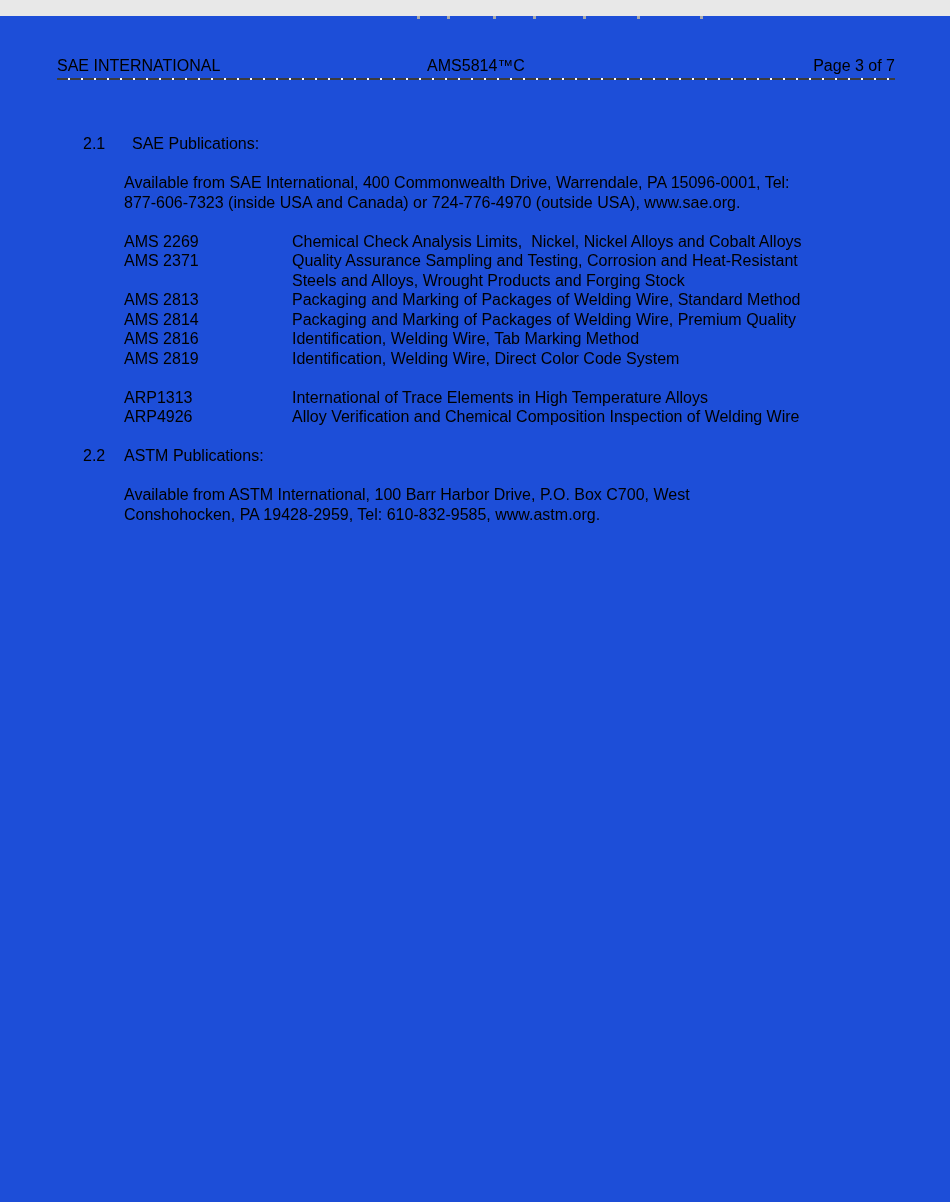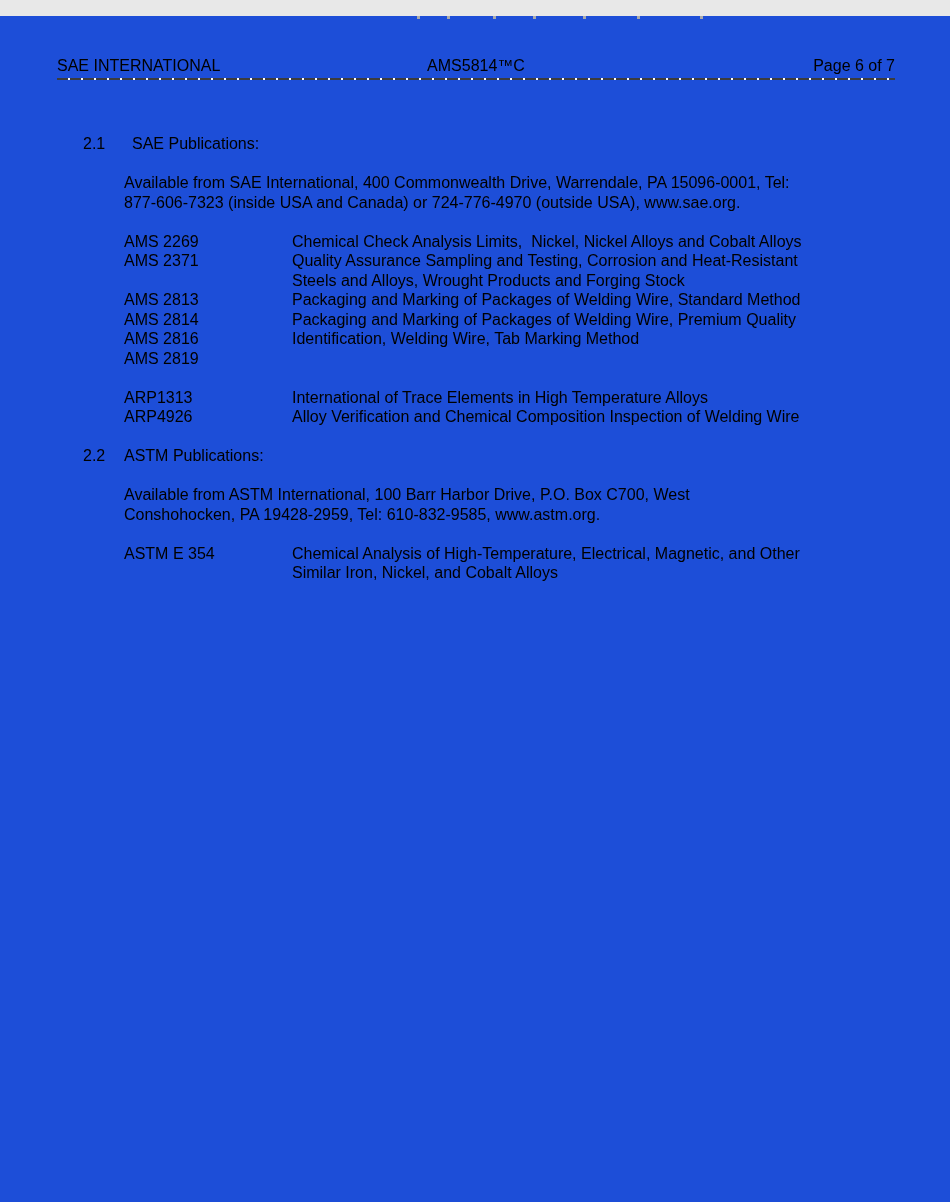--- a/index.html
+++ b/index.html
@@ -68,21 +68,21 @@
       <i class="tm3"></i>
       <i class="tm4"></i>
     <i class="tm5"></i>
       <i class="tm6"></i>
       <i class="tm7"></i>
   </div>
 
   <div class="hdr">
     <span class="hdr-left">SAE INTERNATIONAL</span>
     <span class="hdr-center">AMS5814™C</span>
-    <span class="hdr-right">Page 6 of 7</span>
+    <span class="hdr-right">Page 3 of 7</span>
   </div>
   <div class="rule"></div>
 
   <div class="sec-heading first">
     <span class="sec-num">2.1</span>
     <span class="sec-title">SAE Publications:</span>
   </div>
 
   <div class="sec-body">
     <div class="para">Available from SAE International, 400 Commonwealth Drive, Warrendale, PA 15096-0001, Tel:
@@ -105,20 +105,21 @@
       <div class="ref-row">
         <span class="ref-code">AMS 2814</span>
         <span class="ref-desc">Packaging and Marking of Packages of Welding Wire, Premium Quality</span>
       </div>
       <div class="ref-row">
         <span class="ref-code">AMS 2816</span>
         <span class="ref-desc">Identification, Welding Wire, Tab Marking Method</span>
       </div>
       <div class="ref-row">
         <span class="ref-code">AMS 2819</span>
+        <span class="ref-desc">Identification, Welding Wire, Direct Color Code System</span>
       </div>
     </div>
 
     <div class="ref-group">
       <div class="ref-row">
         <span class="ref-code">ARP1313</span>
         <span class="ref-desc">International of Trace Elements in High Temperature Alloys</span>
       </div>
       <div class="ref-row">
         <span class="ref-code">ARP4926</span>
@@ -129,22 +130,15 @@
 
   <div class="sec-heading later">
     <span class="sec-num">2.2</span>
     <span class="sec-title">ASTM Publications:</span>
   </div>
 
   <div class="sec-body">
     <div class="para">Available from ASTM International, 100 Barr Harbor Drive, P.O. Box C700, West
 Conshohocken, PA 19428-2959, Tel: 610-832-9585, www.astm.org.</div>
 
-    <div class="ref-group">
-      <div class="ref-row">
-        <span class="ref-code">ASTM E 354</span>
-        <span class="ref-desc">Chemical Analysis of High-Temperature, Electrical, Magnetic, and Other
-Similar Iron, Nickel, and Cobalt Alloys</span>
-      </div>
-    </div>
   </div>
 
 </div>
 
 </body></html>

